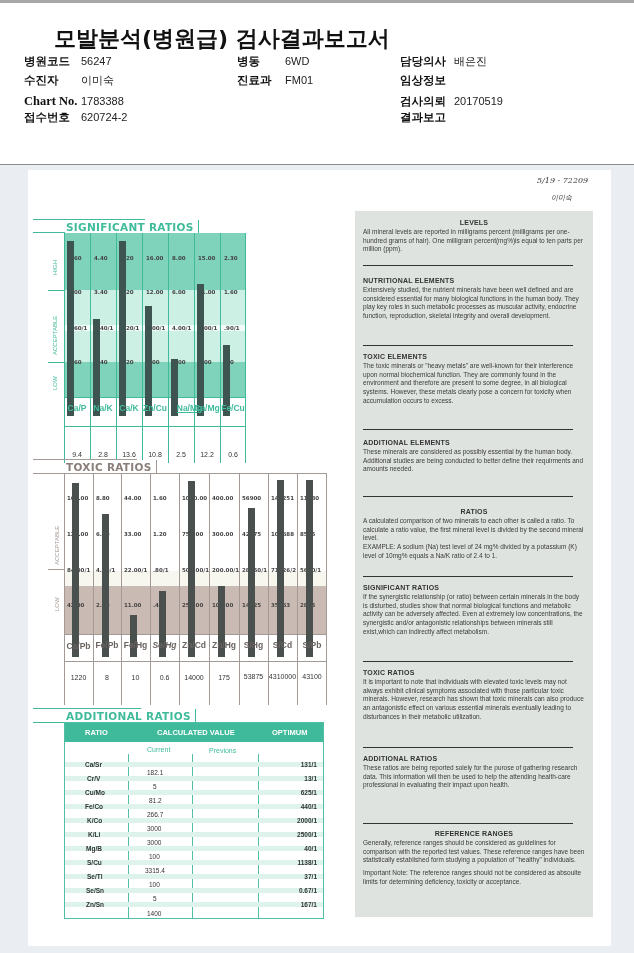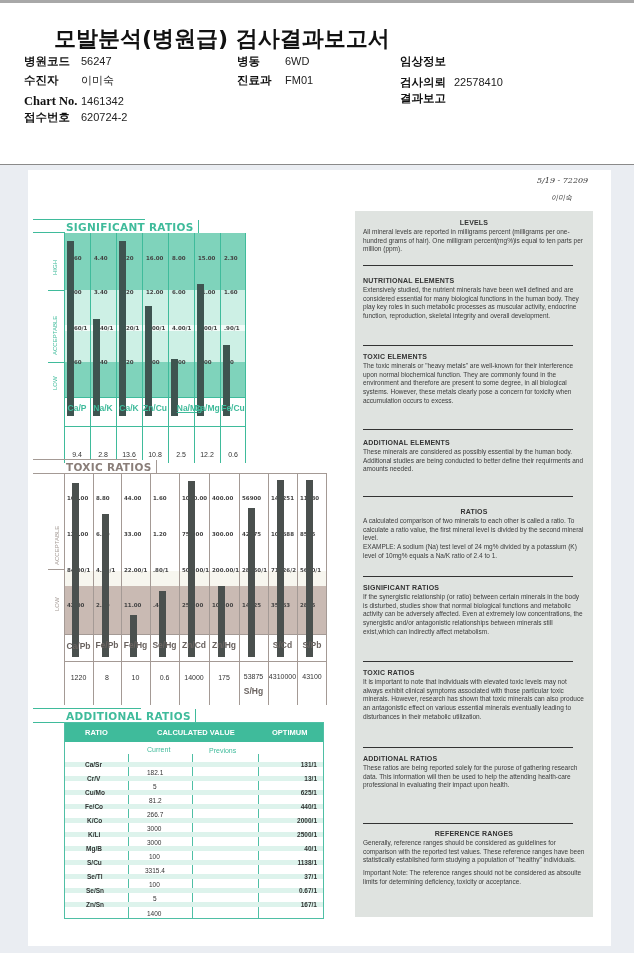--- a/index.html
+++ b/index.html
@@ -49,32 +49,33 @@
 </head>
 <body>
 
 <div class="topline"></div>
 
 <div class="title">모발분석(병원급) 검사결과보고서</div>
 
 <div class="info" style="left:24px; top:52px;">
   <div><span class="lbl" style="width:57px">병원코드</span><span class="val">56247</span></div>
   <div><span class="lbl" style="width:57px">수진자</span><span class="val">이미숙</span></div>
-  <div style="margin-top:2px"><span class="lbl" style="width:57px; font-family:Liberation Serif, serif; font-size:12.5px">Chart No.</span><span class="val">1461342</span></div>
+  <div style="margin-top:2px"><span class="lbl" style="width:57px; font-family:Liberation Serif, serif; font-size:12.5px">Chart No.</span><span class="val">1783388</span></div>
   <div style="margin-top:-3px"><span class="lbl" style="width:57px">접수번호</span><span class="val">620724-2</span></div>
 </div>
 
 <div class="info" style="left:237px; top:52px;">
   <div><span class="lbl" style="width:48px">병동</span><span class="val">6WD</span></div>
   <div><span class="lbl" style="width:48px">진료과</span><span class="val">FM01</span></div>
 </div>
 
 <div class="info" style="left:400px; top:52px;">
+  <div><span class="lbl" style="width:54px">담당의사</span><span class="val">배은진</span></div>
   <div><span class="lbl" style="width:54px">임상정보</span><span class="val"></span></div>
-  <div style="margin-top:2px"><span class="lbl" style="width:54px">검사의뢰</span><span class="val">22578410</span></div>
+  <div style="margin-top:2px"><span class="lbl" style="width:54px">검사의뢰</span><span class="val">20170519</span></div>
   <div style="margin-top:-3px"><span class="lbl" style="width:54px">결과보고</span><span class="val"></span></div>
 </div>
 
 <div class="sep"></div>
 <div class="scanbg"></div>
 <div class="paper"></div>
 
 <div class="hand" style="left:537px; top:176px;">5/19 - 72209</div>
 <div class="hand" style="left:551px; top:193px; font-size:7px;">이미숙</div>
 
@@ -220,24 +221,24 @@
   <div class="bar" style="left:95px; top:117px; height:66px; background:#4a504e;"></div>
   <div class="bar" style="left:124px; top:7px; height:176px; background:#4a504e;"></div>
   <div class="bar" style="left:154px; top:112px; height:71px; background:#4a504e;"></div>
   <div class="bar" style="left:184px; top:34px; height:149px; background:#4a504e;"></div>
   <div class="bar" style="left:213px; top:6px; height:177px; background:#4a504e;"></div>
   <div class="bar" style="left:242px; top:6px; height:177px; background:#4a504e;"></div>
 
   <div class="xlabel" style="left:0; top:167px; width:29px; color:#6a6360;">Ca/Pb</div>
   <div class="xlabel" style="left:29px; top:166px; width:28px; color:#6a6360;">Fe/Pb</div>
   <div class="xlabel" style="left:57px; top:166px; width:29px; color:#6a6360;">Fe/Hg</div>
-  <div class="xlabel" style="left:86px; top:166px; width:29px; color:#6a6360;">Se/Hg</div>
+  <div class="xlabel" style="left:86px; top:166px; width:29px; color:#6a6360;font-style:italic;">Se/Hg</div>
   <div class="xlabel" style="left:115px; top:166px; width:30px; color:#6a6360;">Zn/Cd</div>
   <div class="xlabel" style="left:145px; top:166px; width:30px; color:#6a6360;">Zn/Hg</div>
-  <div class="xlabel" style="left:175px; top:166px; width:29px; color:#6a6360;margin-top:46px;">S/Hg</div>
+  <div class="xlabel" style="left:175px; top:166px; width:29px; color:#6a6360;">S/Hg</div>
   <div class="xlabel" style="left:204px; top:166px; width:29px; color:#6a6360;">S/Cd</div>
   <div class="xlabel" style="left:233px; top:166px; width:30px; color:#6a6360;">S/Pb</div>
 
   <div class="xval" style="left:0; top:200px; width:29px;">1220</div>
   <div class="xval" style="left:29px; top:200px; width:28px;">8</div>
   <div class="xval" style="left:57px; top:200px; width:29px;">10</div>
   <div class="xval" style="left:86px; top:200px; width:29px;">0.6</div>
   <div class="xval" style="left:115px; top:200px; width:30px;">14000</div>
   <div class="xval" style="left:145px; top:200px; width:30px;">175</div>
   <div class="xval" style="left:175px; top:199px; width:29px;">53875</div>

